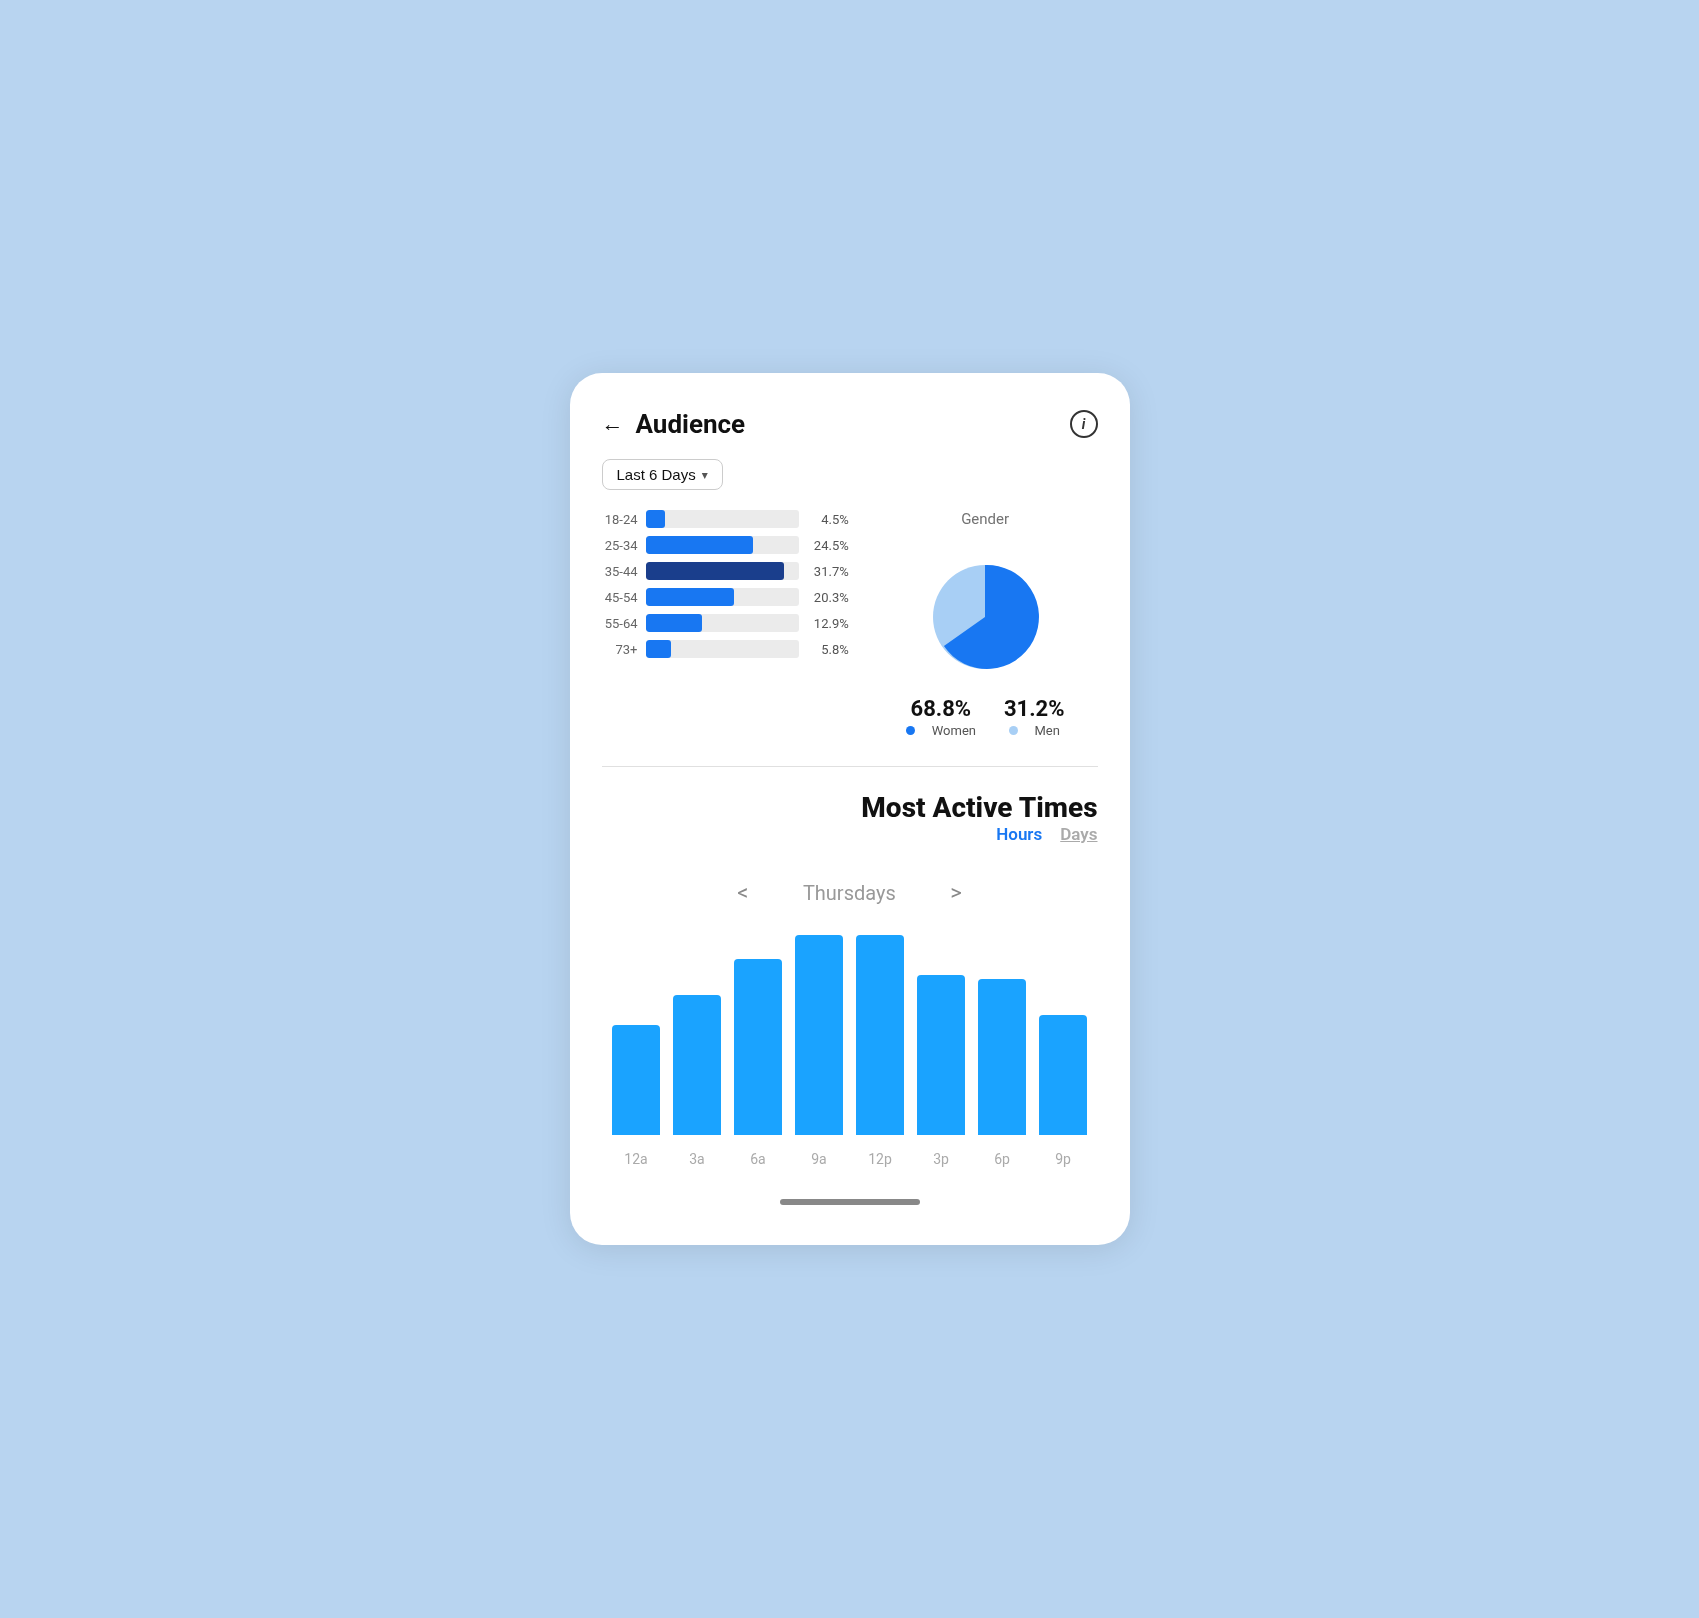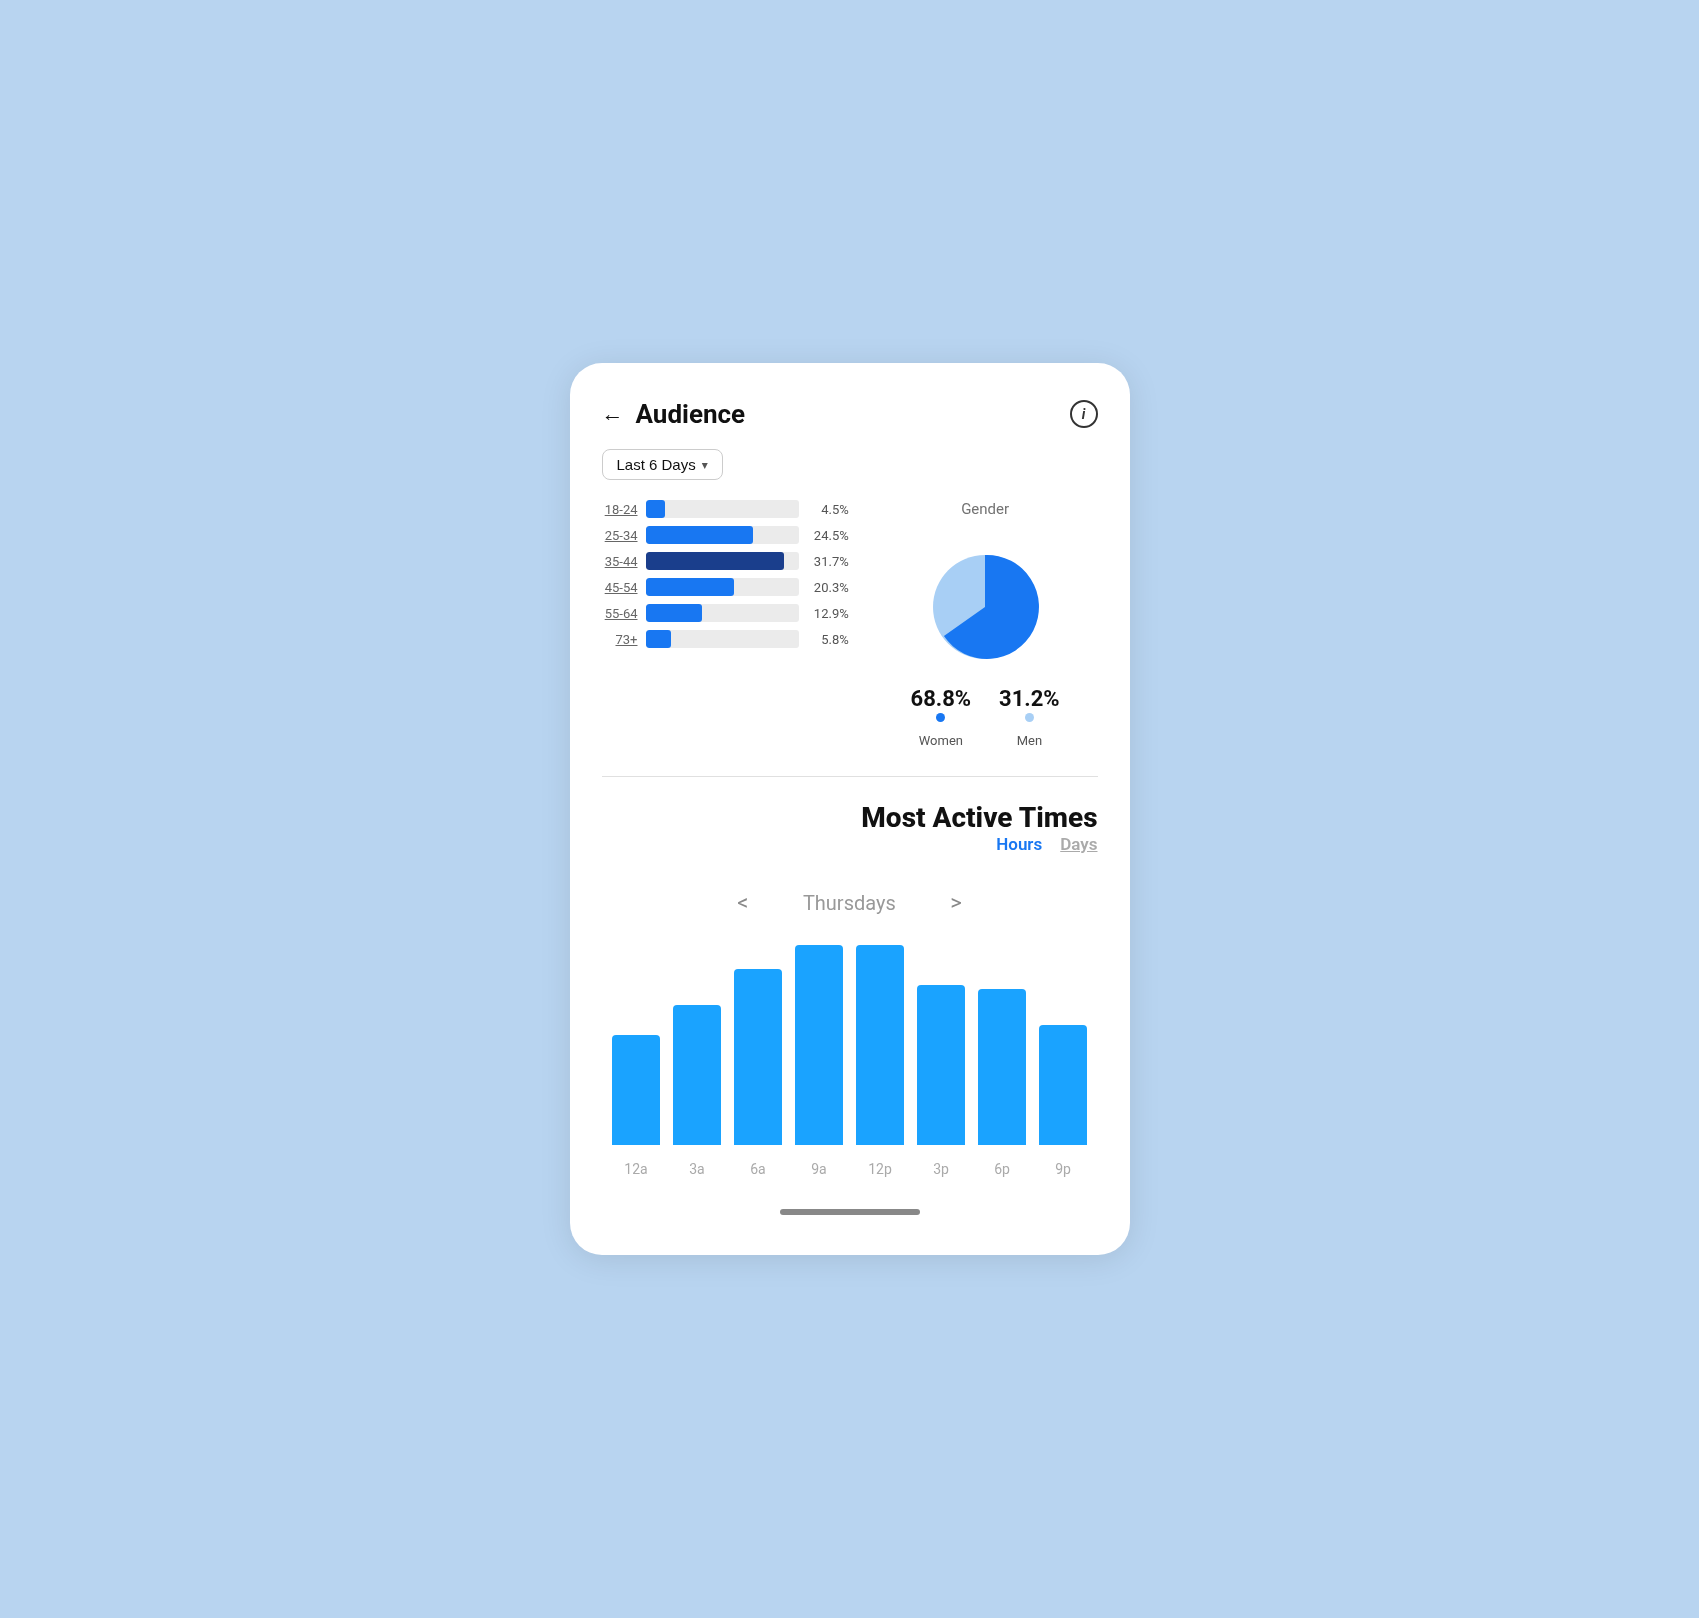--- a/index.html
+++ b/index.html
@@ -88,21 +88,20 @@
       align-items: center;
       margin-bottom: 8px;
       gap: 8px;
     }
     .age-label {
       width: 36px;
       font-size: 13px;
       color: #666;
       text-align: right;
       flex-shrink: 0;
-      text-decoration: underline;
     }
     .bar-track {
       flex: 1;
       height: 18px;
       background: #ebebeb;
       border-radius: 3px;
       overflow: hidden;
     }
     .bar-fill {
       height: 100%;
@@ -150,24 +149,23 @@
       gap: 2px;
     }
     .legend-pct {
       font-size: 22px;
       font-weight: 700;
       color: #111;
     }
     .legend-label-row {
       display: flex;
       align-items: center;
-      gap: 11px;
+      gap: 17px;
       font-size: 13px;
       color: #555;
-      flex-direction: column;
     }
     .legend-dot {
       width: 9px;
       height: 9px;
       border-radius: 50%;
       display: inline-block;
     }
 
     
     .divider {

